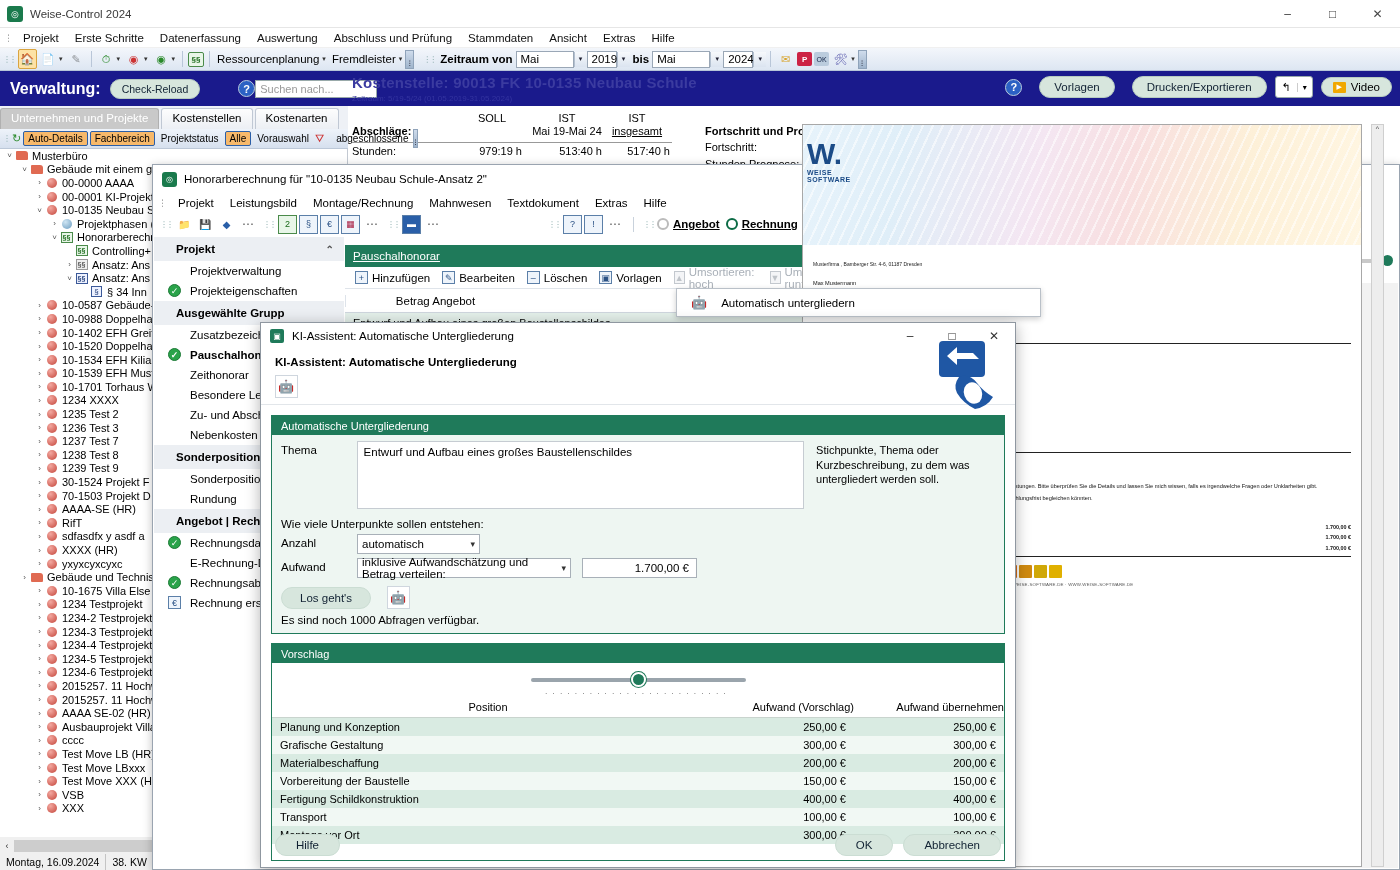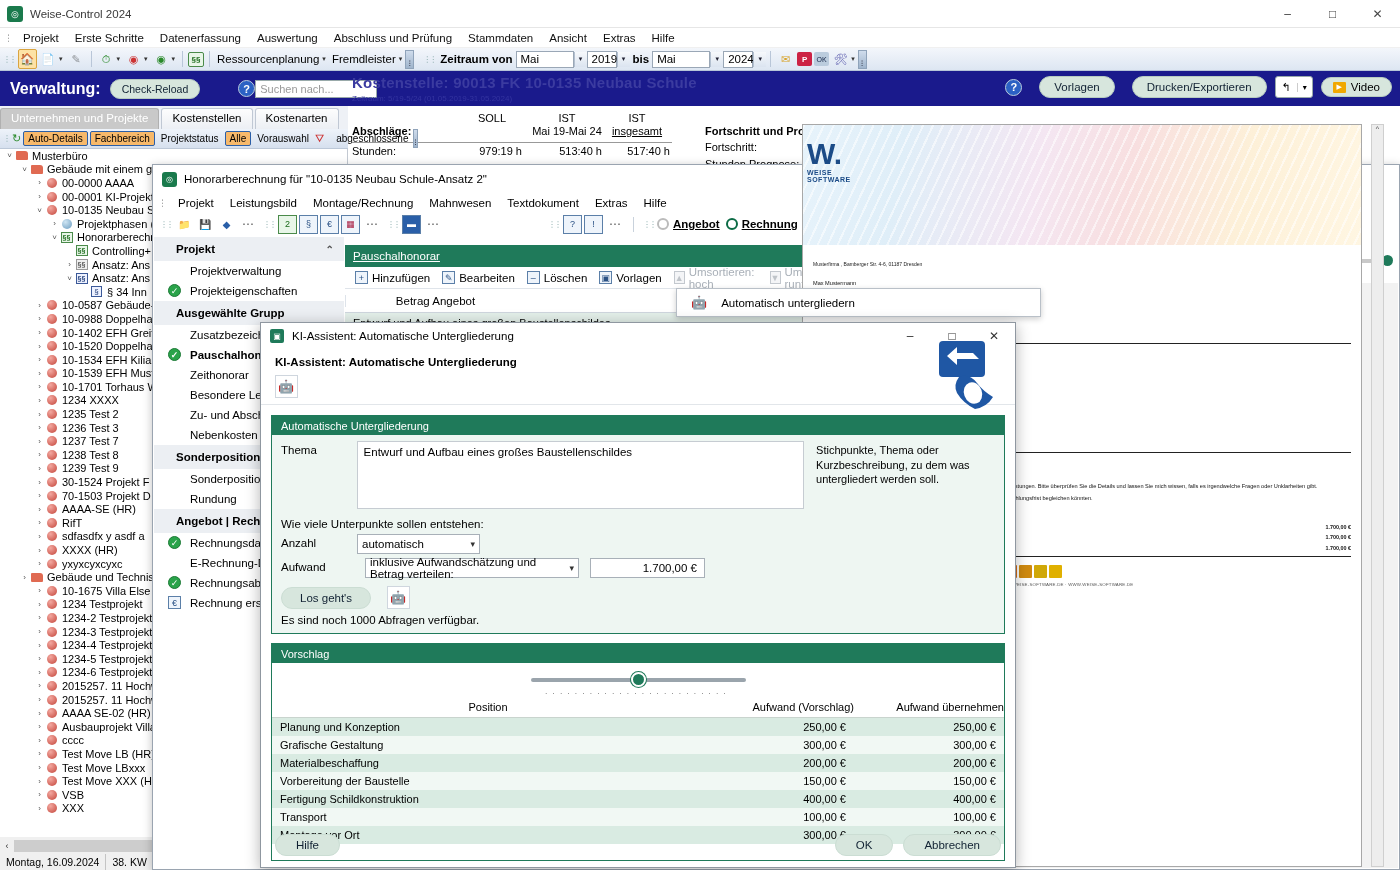--- a/index.html
+++ b/index.html
@@ -1121,21 +1121,21 @@
     <div style="padding:9px 9px 0 9px;font-size:11.5px;">Wie viele Unterpunkte sollen entstehen:</div>
     <div class="frow" style="padding-top:4px;">
       <span class="lbl" style="padding-top:3px;">Anzahl</span>
       <span class="sel" style="width:123px;">
         <span>automatisch</span>
         <span class="cv">▾</span>
       </span>
     </div>
     <div class="frow" style="padding-top:4px;">
       <span class="lbl" style="padding-top:3px;">Aufwand</span>
-      <span class="sel" style="width:214px;margin-left:8px;">
+      <span class="sel" style="width:214px;">
         <span>inklusive Aufwandschätzung und Betrag verteilen:</span>
         <span class="cv">▾</span>
       </span>
       <span class="numfield" style="margin-left:11px;">1.700,00 €</span>
     </div>
     <div class="frow" style="padding-top:8px;align-items:center;">
       <span class="go-btn">Los geht's</span>
       <span style="margin-left:16px;width:23px;height:23px;border:1px solid #cfd6de;display:flex;
                    align-items:center;justify-content:center;color:#2a5fa8;font-size:13px;background:#fff;">🤖</span>
     </div>

